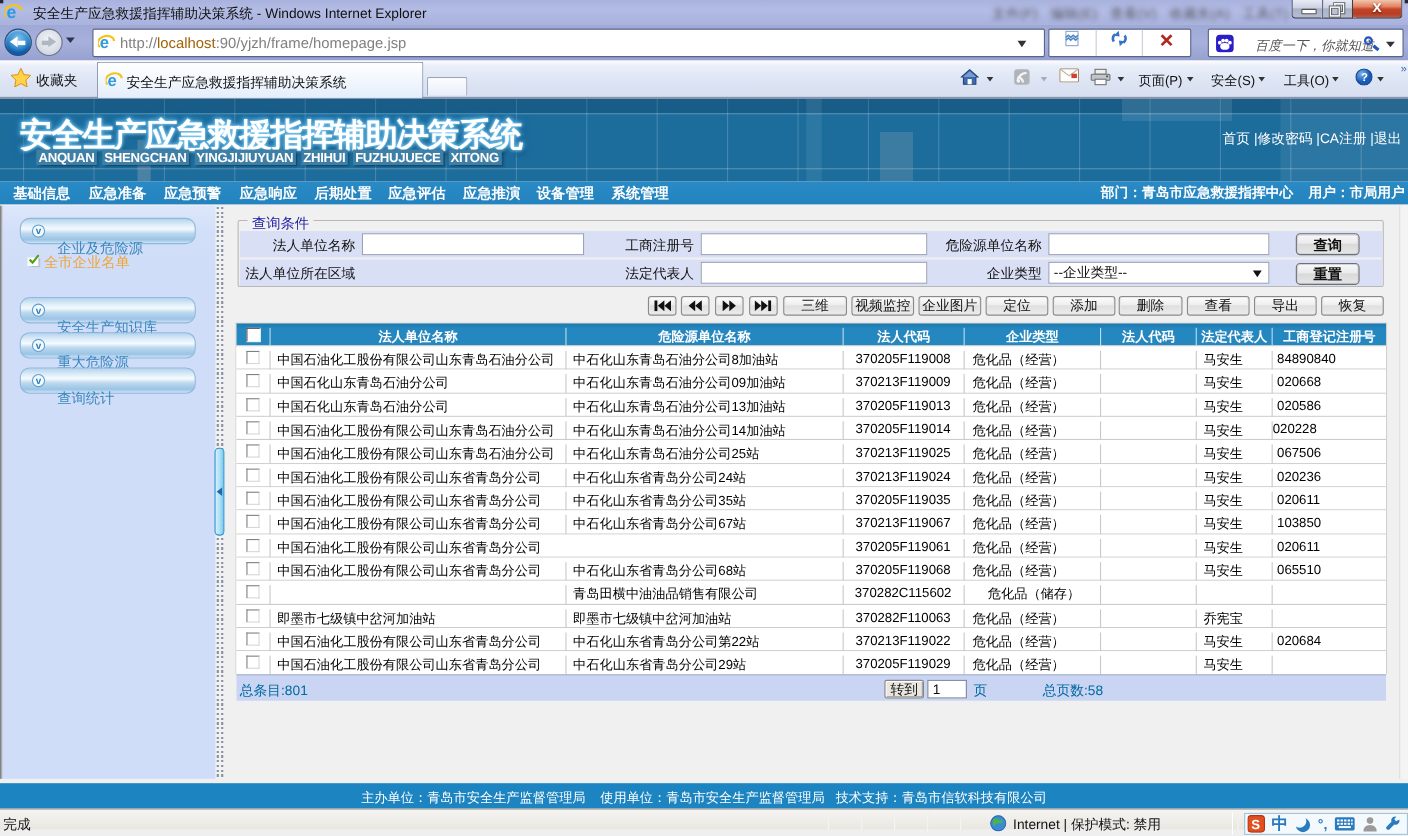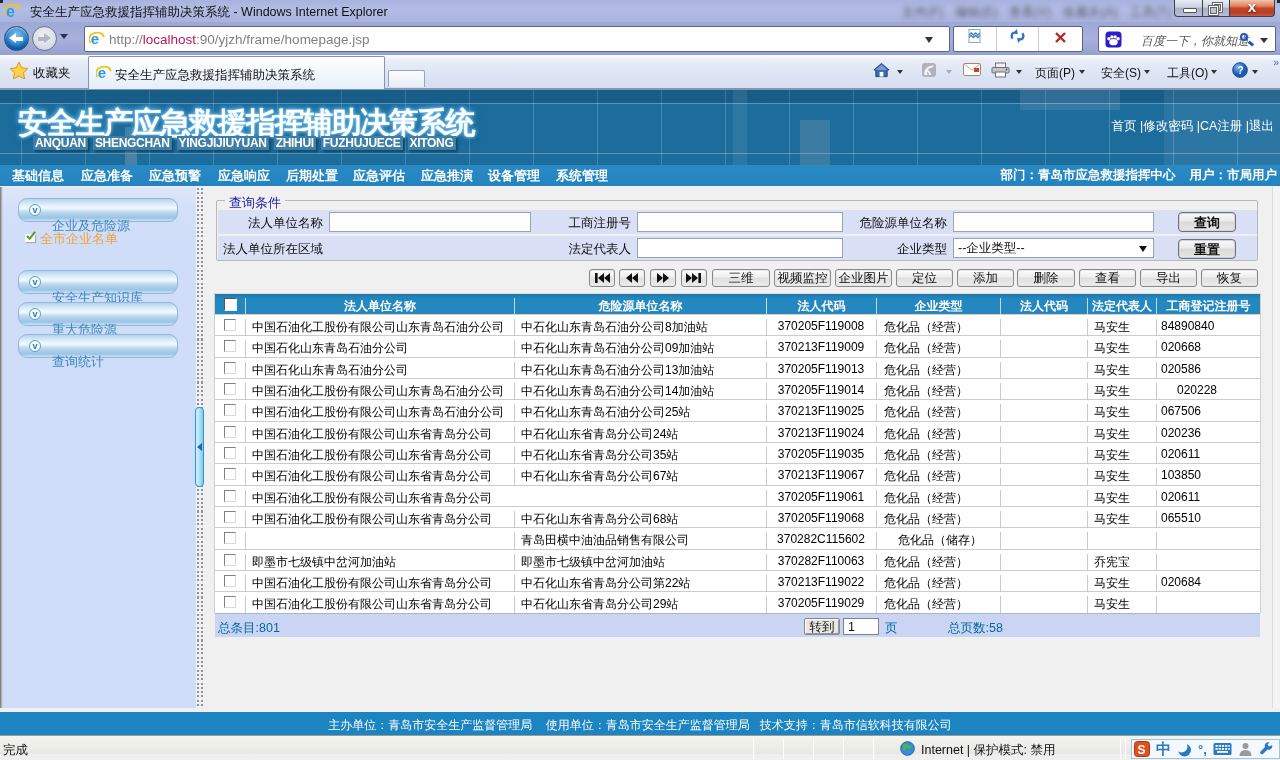--- a/index.html
+++ b/index.html
@@ -29,21 +29,21 @@
 #backbtn {left:4px;top:4px;width:25px;height:25px;background:radial-gradient(circle at 50% 35%,#7ec2ef 0,#3a8ed0 45%,#085aa8 70%,#0a4f96 100%);border:1px solid #274b74;box-shadow:inset 0 1px 2px rgba(255,255,255,.6);}
 #backbtn::after {content:"";position:absolute;left:4px;top:6px;width:0;height:0;border:5.5px solid transparent;border-right:7.5px solid #fff;border-left:none;}
 #backbtn .sh {position:absolute;left:11px;top:9.5px;width:7px;height:4.5px;background:#fff;}
 #fwdbtn {left:32px;top:4px;width:25px;height:25px;background:radial-gradient(circle at 50% 40%,#f2f4f8 0,#d9dde6 60%,#c2c8d4 100%);border:1px solid #6d7486;}
 #fwdbtn::after {content:"";position:absolute;left:11px;top:6px;width:0;height:0;border:5.5px solid transparent;border-left:7.5px solid #b0b6c2;border-right:none;}
 #fwdbtn .sh {position:absolute;left:5px;top:9.5px;width:7px;height:4.5px;background:#b0b6c2;}
 #navdrop {position:absolute;left:60px;top:12px;width:0;height:0;border:4px solid transparent;border-top:5px solid #2a3450;}
 #addrfield {position:absolute;left:84px;top:4px;width:866px;height:26px;background:#fff;border:1px solid #5a6488;border-radius:2px;}
 #addrfield .ico {position:absolute;left:4px;top:4px;}
 #addrtext {position:absolute;left:24px;top:5px;font-size:13.5px;color:#808080;}
-#addrtext b {color:#be185d;font-weight:normal;}
+#addrtext b {color:#a16207;font-weight:normal;}
 #addrdrop {position:absolute;right:16px;top:10px;width:0;height:0;border:4.5px solid transparent;border-top:6px solid #333;}
 #addrbtns {position:absolute;left:953px;top:4px;width:130px;height:26px;background:#fff;border:1px solid #5a6488;border-radius:2px;display:flex;}
 #addrbtns .ab {width:43px;height:24px;position:relative;border-right:1px solid #c8ccd8;text-align:center;line-height:24px;}
 #searchbox {position:absolute;left:1098px;top:4px;width:178px;height:26px;background:#fff;border:1px solid #5a6488;border-radius:2px;}
 #searchtext {position:absolute;left:42px;top:6px;font-size:12px;color:#555;font-style:italic;}
 #searchmag {position:absolute;right:27px;top:6px;width:8px;height:8px;border:2.4px solid #2255c0;border-radius:50%;}
 #searchmag::after {content:"";position:absolute;left:6px;top:7px;width:6px;height:2.6px;background:#2255c0;transform:rotate(40deg);}
 #searchdrop {position:absolute;right:7px;top:11px;width:0;height:0;border:4px solid transparent;border-top:5px solid #333;}
 
 
@@ -427,21 +427,21 @@
           <div class="td num" style="left:941px;width:99px;padding-left:4px">020586</div>
         </div>
 <div class="tr" style="top:85.0px">
           <div class="cb" style="left:9px"></div>
           <div class="td" style="left:30px;width:262px;padding-left:6px">中国石油化工股份有限公司山东青岛石油分公司</div>
           <div class="td" style="left:299px;width:245px;padding-left:6px">中石化山东青岛石油分公司14加油站</div>
           <div class="td tc" style="left:551px;width:109px">370205F119014</div>
           <div class="td" style="left:661px;width:116px;padding-left:7px">危化品（经营）</div>
           <div class="td" style="left:785px;width:80px;padding-left:6px"></div>
           <div class="td" style="left:872px;width:62px;padding-left:6px">马安生</div>
-          <div class="td num" style="left:941px;width:99px;padding-left:20px">020228</div>
+          <div class="td num" style="left:941px;width:99px;padding-left:0">020228</div>
         </div>
 <div class="tr" style="top:106.4px">
           <div class="cb" style="left:9px"></div>
           <div class="td" style="left:30px;width:262px;padding-left:6px">中国石油化工股份有限公司山东青岛石油分公司</div>
           <div class="td" style="left:299px;width:245px;padding-left:6px">中石化山东青岛石油分公司25站</div>
           <div class="td tc" style="left:551px;width:109px">370213F119025</div>
           <div class="td" style="left:661px;width:116px;padding-left:7px">危化品（经营）</div>
           <div class="td" style="left:785px;width:80px;padding-left:6px"></div>
           <div class="td" style="left:872px;width:62px;padding-left:6px">马安生</div>
           <div class="td num" style="left:941px;width:99px;padding-left:4px">067506</div>

